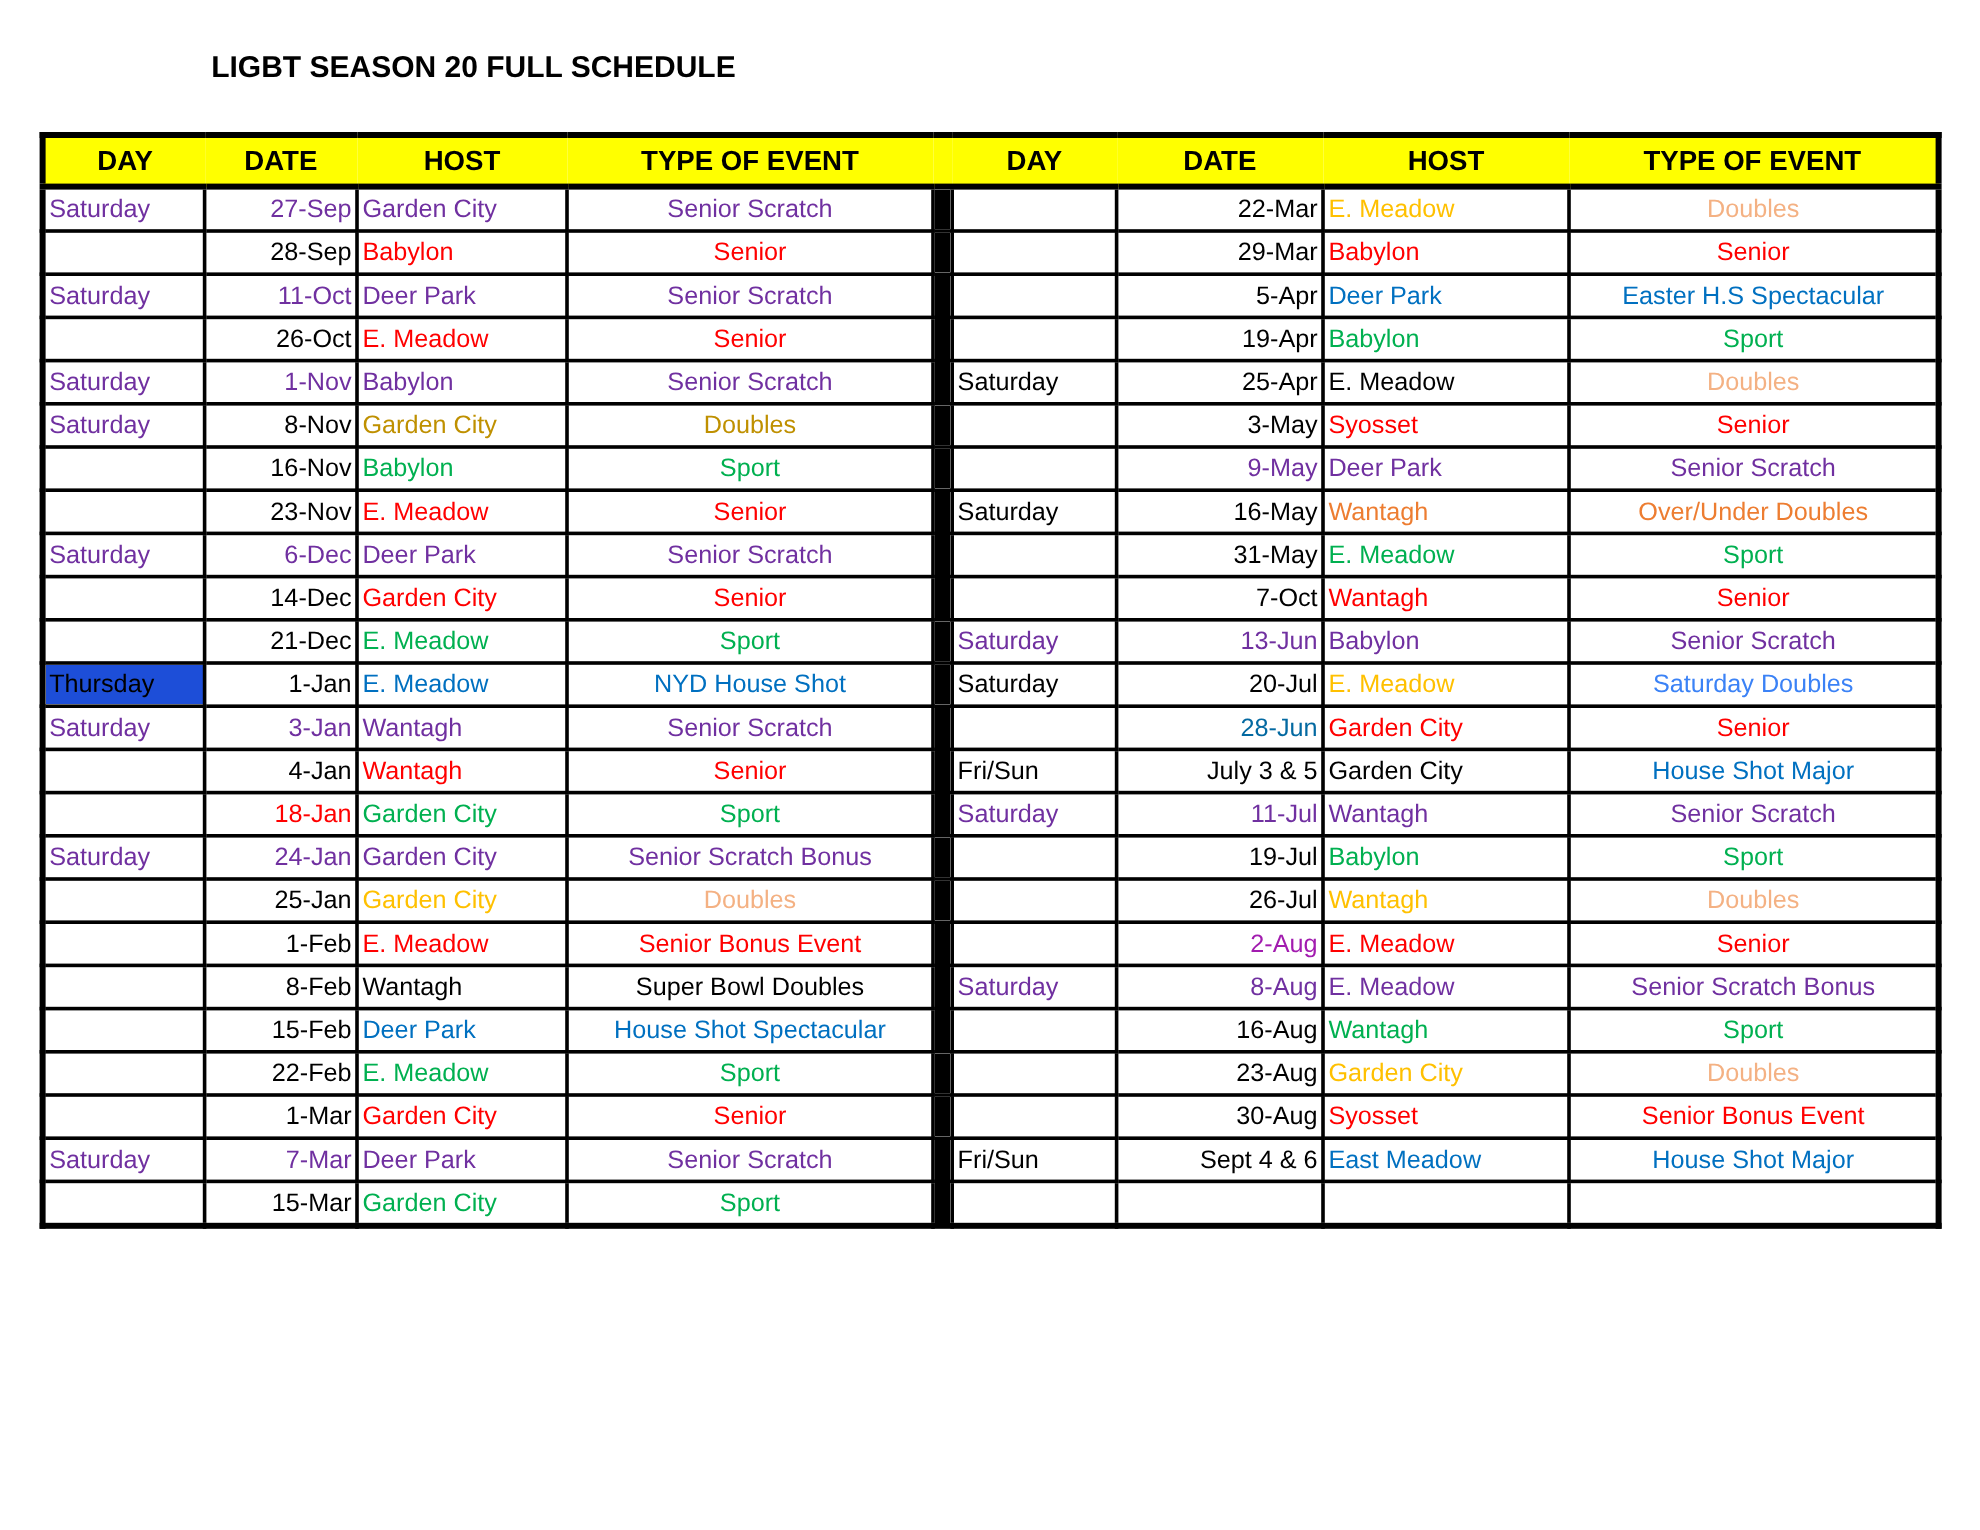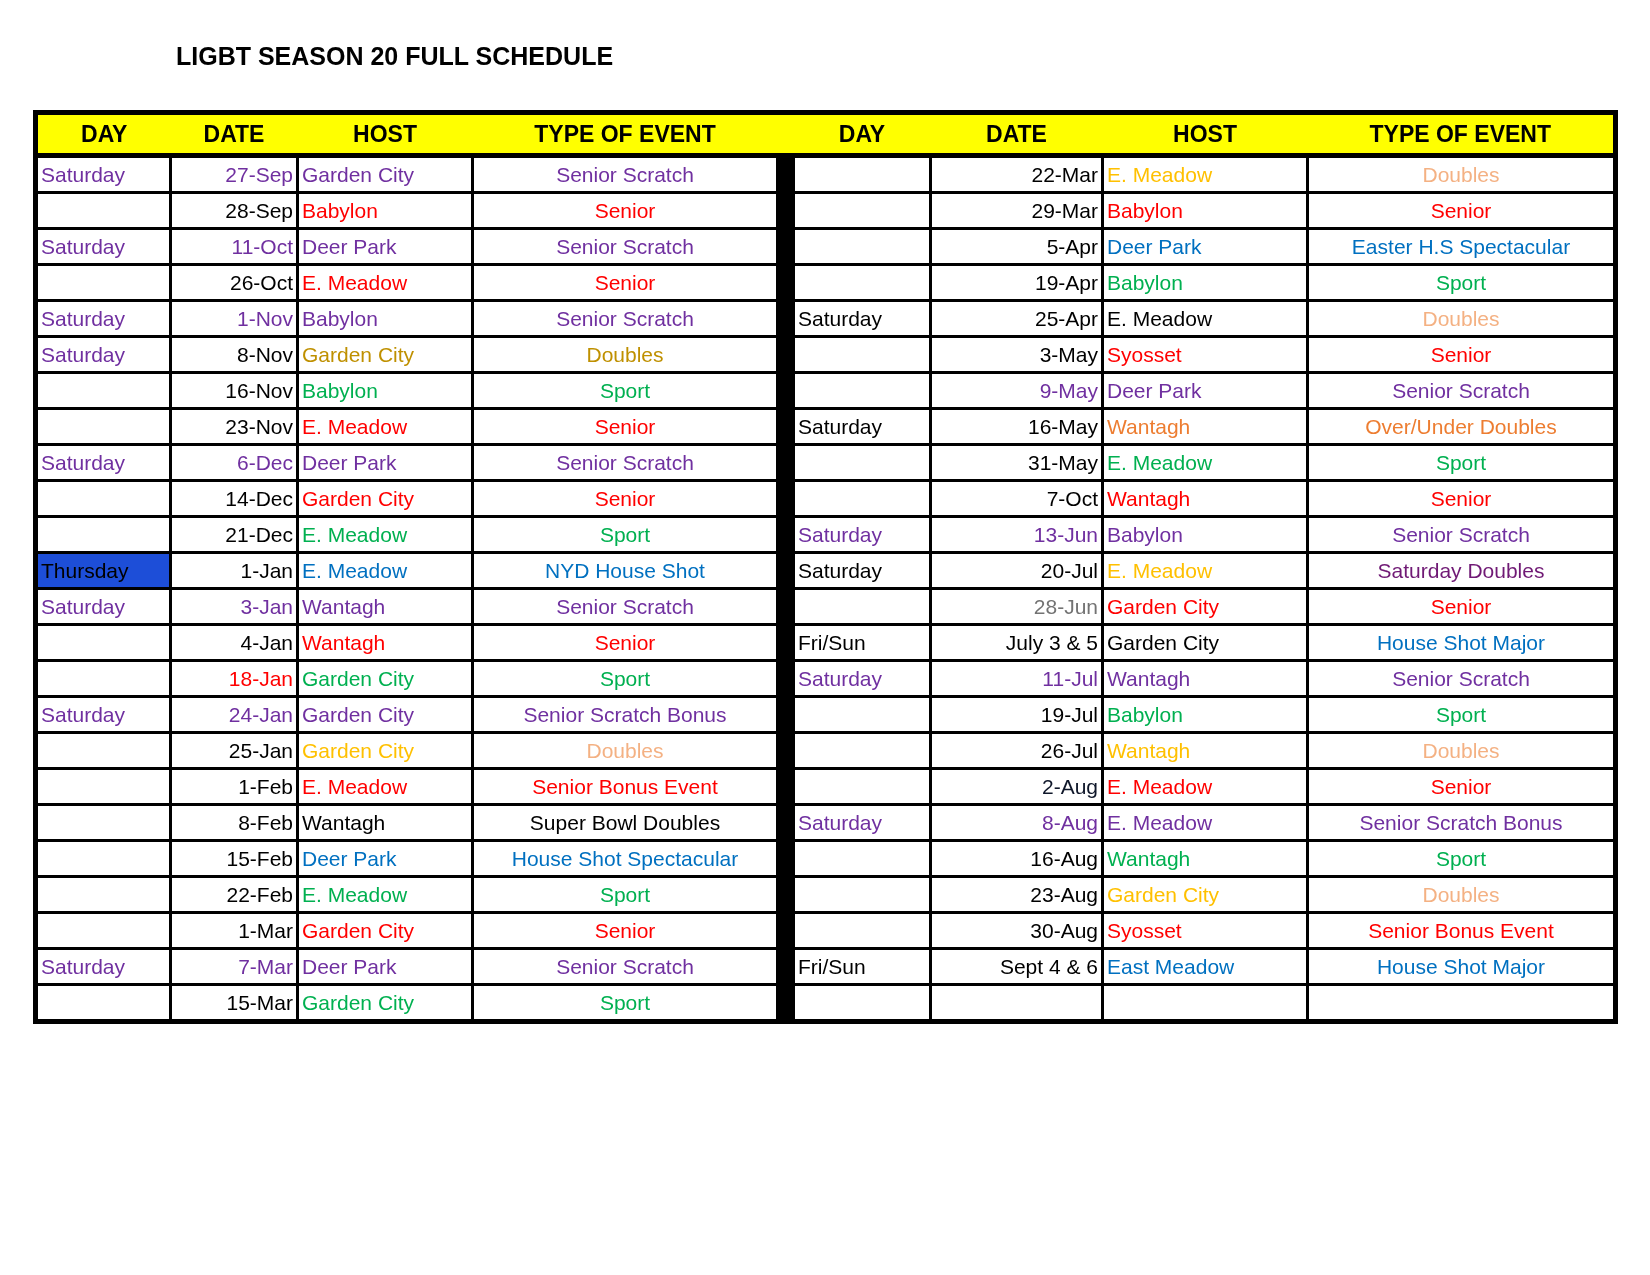--- a/index.html
+++ b/index.html
@@ -169,30 +169,30 @@
       </tr>
       <tr>
         <td class="c-day" style="color: rgb(0, 0, 0); background: #1d4ed8;">Thursday</td>
         <td class="c-date" style="color: rgb(0, 0, 0);">1-Jan</td>
         <td class="c-host" style="color: rgb(0, 112, 192);">E. Meadow</td>
         <td class="c-event" style="color: rgb(0, 112, 192);">NYD House Shot</td>
         <td class="sep"></td>
         <td class="c-day" style="color: rgb(0, 0, 0);">Saturday</td>
         <td class="c-date" style="color: rgb(0, 0, 0);">20-Jul</td>
         <td class="c-host" style="color: rgb(255, 192, 0);">E. Meadow</td>
-        <td class="c-event" style="color: #701a75;">Saturday Doubles</td>
+        <td class="c-event" style="color: #3b82f6;">Saturday Doubles</td>
       </tr>
       <tr>
         <td class="c-day" style="color: rgb(112, 48, 160);">Saturday</td>
         <td class="c-date" style="color: rgb(112, 48, 160);">3-Jan</td>
         <td class="c-host" style="color: rgb(112, 48, 160);">Wantagh</td>
         <td class="c-event" style="color: rgb(112, 48, 160);">Senior Scratch</td>
         <td class="sep"></td>
         <td class="c-day" style="color: rgb(0, 0, 0);"></td>
-        <td class="c-date" style="color: #737373;">28-Jun</td>
+        <td class="c-date" style="color: #0369a1;">28-Jun</td>
         <td class="c-host" style="color: rgb(255, 0, 0);">Garden City</td>
         <td class="c-event" style="color: rgb(255, 0, 0);">Senior</td>
       </tr>
       <tr>
         <td class="c-day" style="color: rgb(0, 0, 0);"></td>
         <td class="c-date" style="color: rgb(0, 0, 0);">4-Jan</td>
         <td class="c-host" style="color: rgb(255, 0, 0);">Wantagh</td>
         <td class="c-event" style="color: rgb(255, 0, 0);">Senior</td>
         <td class="sep"></td>
         <td class="c-day" style="color: rgb(0, 0, 0);">Fri/Sun</td>
@@ -233,21 +233,21 @@
         <td class="c-host" style="color: rgb(255, 192, 0);">Wantagh</td>
         <td class="c-event" style="color: rgb(244, 177, 131);">Doubles</td>
       </tr>
       <tr>
         <td class="c-day" style="color: rgb(0, 0, 0);"></td>
         <td class="c-date" style="color: rgb(0, 0, 0);">1-Feb</td>
         <td class="c-host" style="color: rgb(255, 0, 0);">E. Meadow</td>
         <td class="c-event" style="color: rgb(255, 0, 0);">Senior Bonus Event</td>
         <td class="sep"></td>
         <td class="c-day" style="color: rgb(0, 0, 0);"></td>
-        <td class="c-date" style="color: #0f172a;">2-Aug</td>
+        <td class="c-date" style="color: #a21caf;">2-Aug</td>
         <td class="c-host" style="color: rgb(255, 0, 0);">E. Meadow</td>
         <td class="c-event" style="color: rgb(255, 0, 0);">Senior</td>
       </tr>
       <tr>
         <td class="c-day" style="color: rgb(0, 0, 0);"></td>
         <td class="c-date" style="color: rgb(0, 0, 0);">8-Feb</td>
         <td class="c-host" style="color: rgb(0, 0, 0);">Wantagh</td>
         <td class="c-event" style="color: rgb(0, 0, 0);">Super Bowl Doubles</td>
         <td class="sep"></td>
         <td class="c-day" style="color: rgb(112, 48, 160);">Saturday</td>

